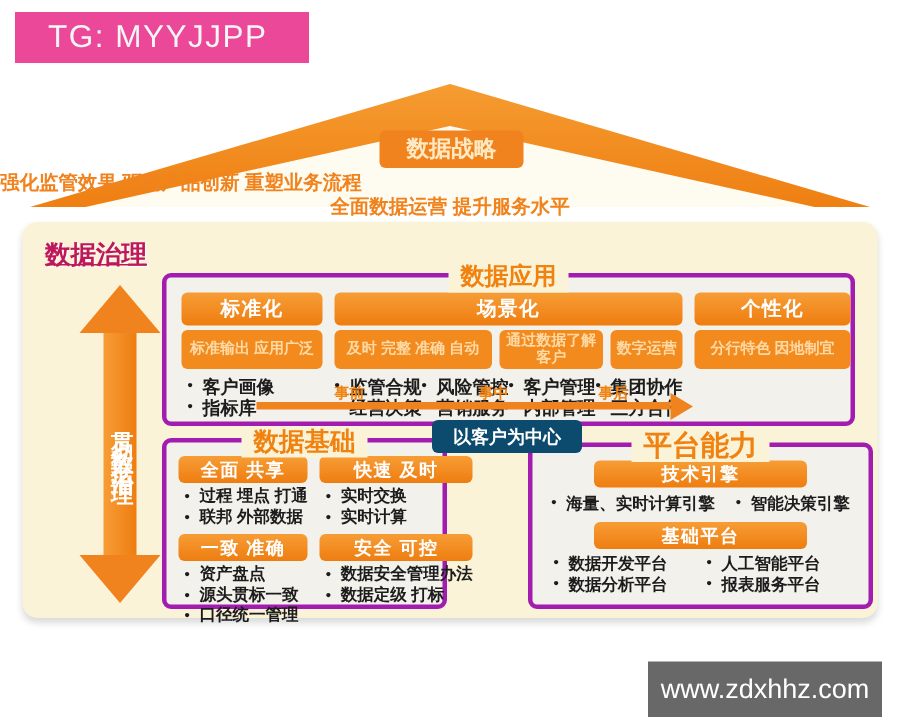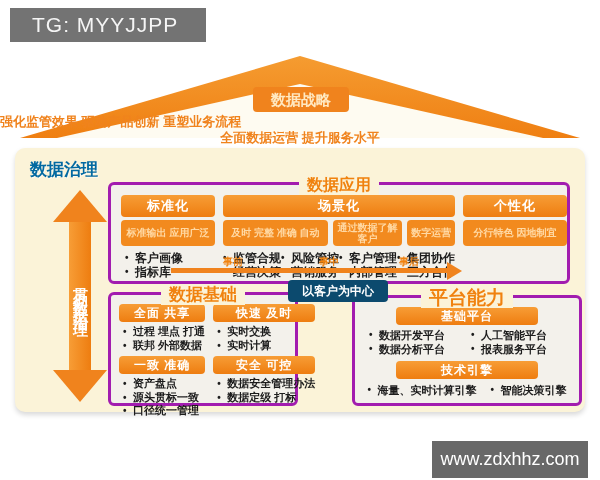--- a/index.html
+++ b/index.html
@@ -1,21 +1,21 @@
 <!DOCTYPE html>
 <html><head>
 <meta charset="utf-8">
 <style>
   * { margin:0; padding:0; box-sizing:border-box; }
   html,body { width:600px; height:480px; }
   body { font-family:"Liberation Sans","DejaVu Sans",sans-serif; background:#ffffff; position:relative; overflow:hidden; }
   .stage { position:absolute; left:0; top:0; width:600px; height:480px; background:#ffffff; }
 
   
-  .tg-banner { position:absolute; left:10px; top:8px; width:196px; height:34px; background:#737373;
+  .tg-banner { position:absolute; left:10px; top:8px; width:196px; height:34px; background:#ec4899;
     color:#f5f5f5; font-size:21px; line-height:34px; padding-left:22px; letter-spacing:1px; }
   .site-banner { position:absolute; left:432px; top:441px; width:156px; height:37px; background:#686868;
     color:#ffffff; font-size:18px; line-height:37px; text-align:center; }
 
   
   .roof-outer { position:absolute; left:20px; top:56px; width:560px; height:82px;
     background:linear-gradient(180deg,#f59c31,#ef7f12);
     clip-path:polygon(50% 0%,100% 100%,0% 100%); }
   .roof-inner { position:absolute; left:57px; top:84px; width:486px; height:54px;
     background:#fefbf1; clip-path:polygon(50% 0%,100% 100%,0% 100%); }
@@ -23,22 +23,22 @@
     background:#f0831d; border-radius:4px; color:#ffe9c2; font-weight:bold; font-size:15px;
     line-height:25px; text-align:center; }
   .roof-line1 { position:absolute; left:0; top:113px; width:600px; 
     color:#f0831d; font-weight:bold; font-size:13px; }
   .roof-line2 { position:absolute; left:0; top:129px; width:600px; text-align:center;
     color:#f0831d; font-weight:bold; font-size:13px; }
 
   
   .house { position:absolute; left:15px; top:148px; width:570px; height:264px;
     background:#fbf3d8; border-radius:10px; box-shadow:0 3px 5px rgba(0,0,0,0.15); }
-  .gov-label { position:absolute; left:15px; top:10px; color:#0369a1; font-weight:bold; font-size:17px;
-    text-shadow:1px 1px 0 rgba(255,255,255,.6); }
+  .gov-label { position:absolute; left:15px; top:10px; color:#be185d; font-weight:bold; font-size:17px;
+    text-shadow:1px 1px 0 rgba(255,255,255,.6);text-decoration:underline; }
 
   
   .v-arrow { position:absolute; left:38px; top:42px; width:54px; height:212px; }
   .v-arrow .head-up { width:0; height:0; margin:0 auto;
     border-left:27px solid transparent; border-right:27px solid transparent; border-bottom:32px solid #f0831d; }
   .v-arrow .shaft { width:22px; height:148px; margin:0 auto; background:linear-gradient(90deg,#f79d36,#ee7d10); }
   .v-arrow .head-down { width:0; height:0; margin:0 auto;
     border-left:27px solid transparent; border-right:27px solid transparent; border-top:32px solid #f0831d; }
   .v-arrow .v-text { position:absolute; left:50%; top:50%; transform:translate(-50%,-50%);
     writing-mode:vertical-rl; text-orientation:upright; color:#ffffff; font-weight:bold; font-size:15px;
@@ -213,38 +213,38 @@
         </div>
       </div>
     </div>
 
     <div class="customer-box">以客户为中心</div>
 
     <div class="panel plat-panel">
       <div class="legend">平台能力</div>
       <div class="plat-body">
         <div class="plat-section">
-          <div class="bar">基础平台</div>
-          <div class="plat-cols">
-            <ul class="blist">
-                <li>数据开发平台</li>
-                <li>数据分析平台</li>
-              </ul>
-            <ul class="blist">
-                <li>人工智能平台</li>
-                <li>报表服务平台</li>
-              </ul>
-          </div>
-        </div>
-        <div class="plat-section">
           <div class="bar">技术引擎</div>
           <ul class="hlist">
               <li>海量、实时计算引擎</li>
               <li>智能决策引擎</li>
             </ul>
         </div>
+        <div class="plat-section">
+          <div class="bar">基础平台</div>
+          <div class="plat-cols">
+            <ul class="blist">
+                <li>数据开发平台</li>
+                <li>数据分析平台</li>
+              </ul>
+            <ul class="blist">
+                <li>人工智能平台</li>
+                <li>报表服务平台</li>
+              </ul>
+          </div>
+        </div>
       </div>
     </div>
 
   </div>
 
   <div class="site-banner">www.zdxhhz.com</div>
 </div>
 
 </body></html>

